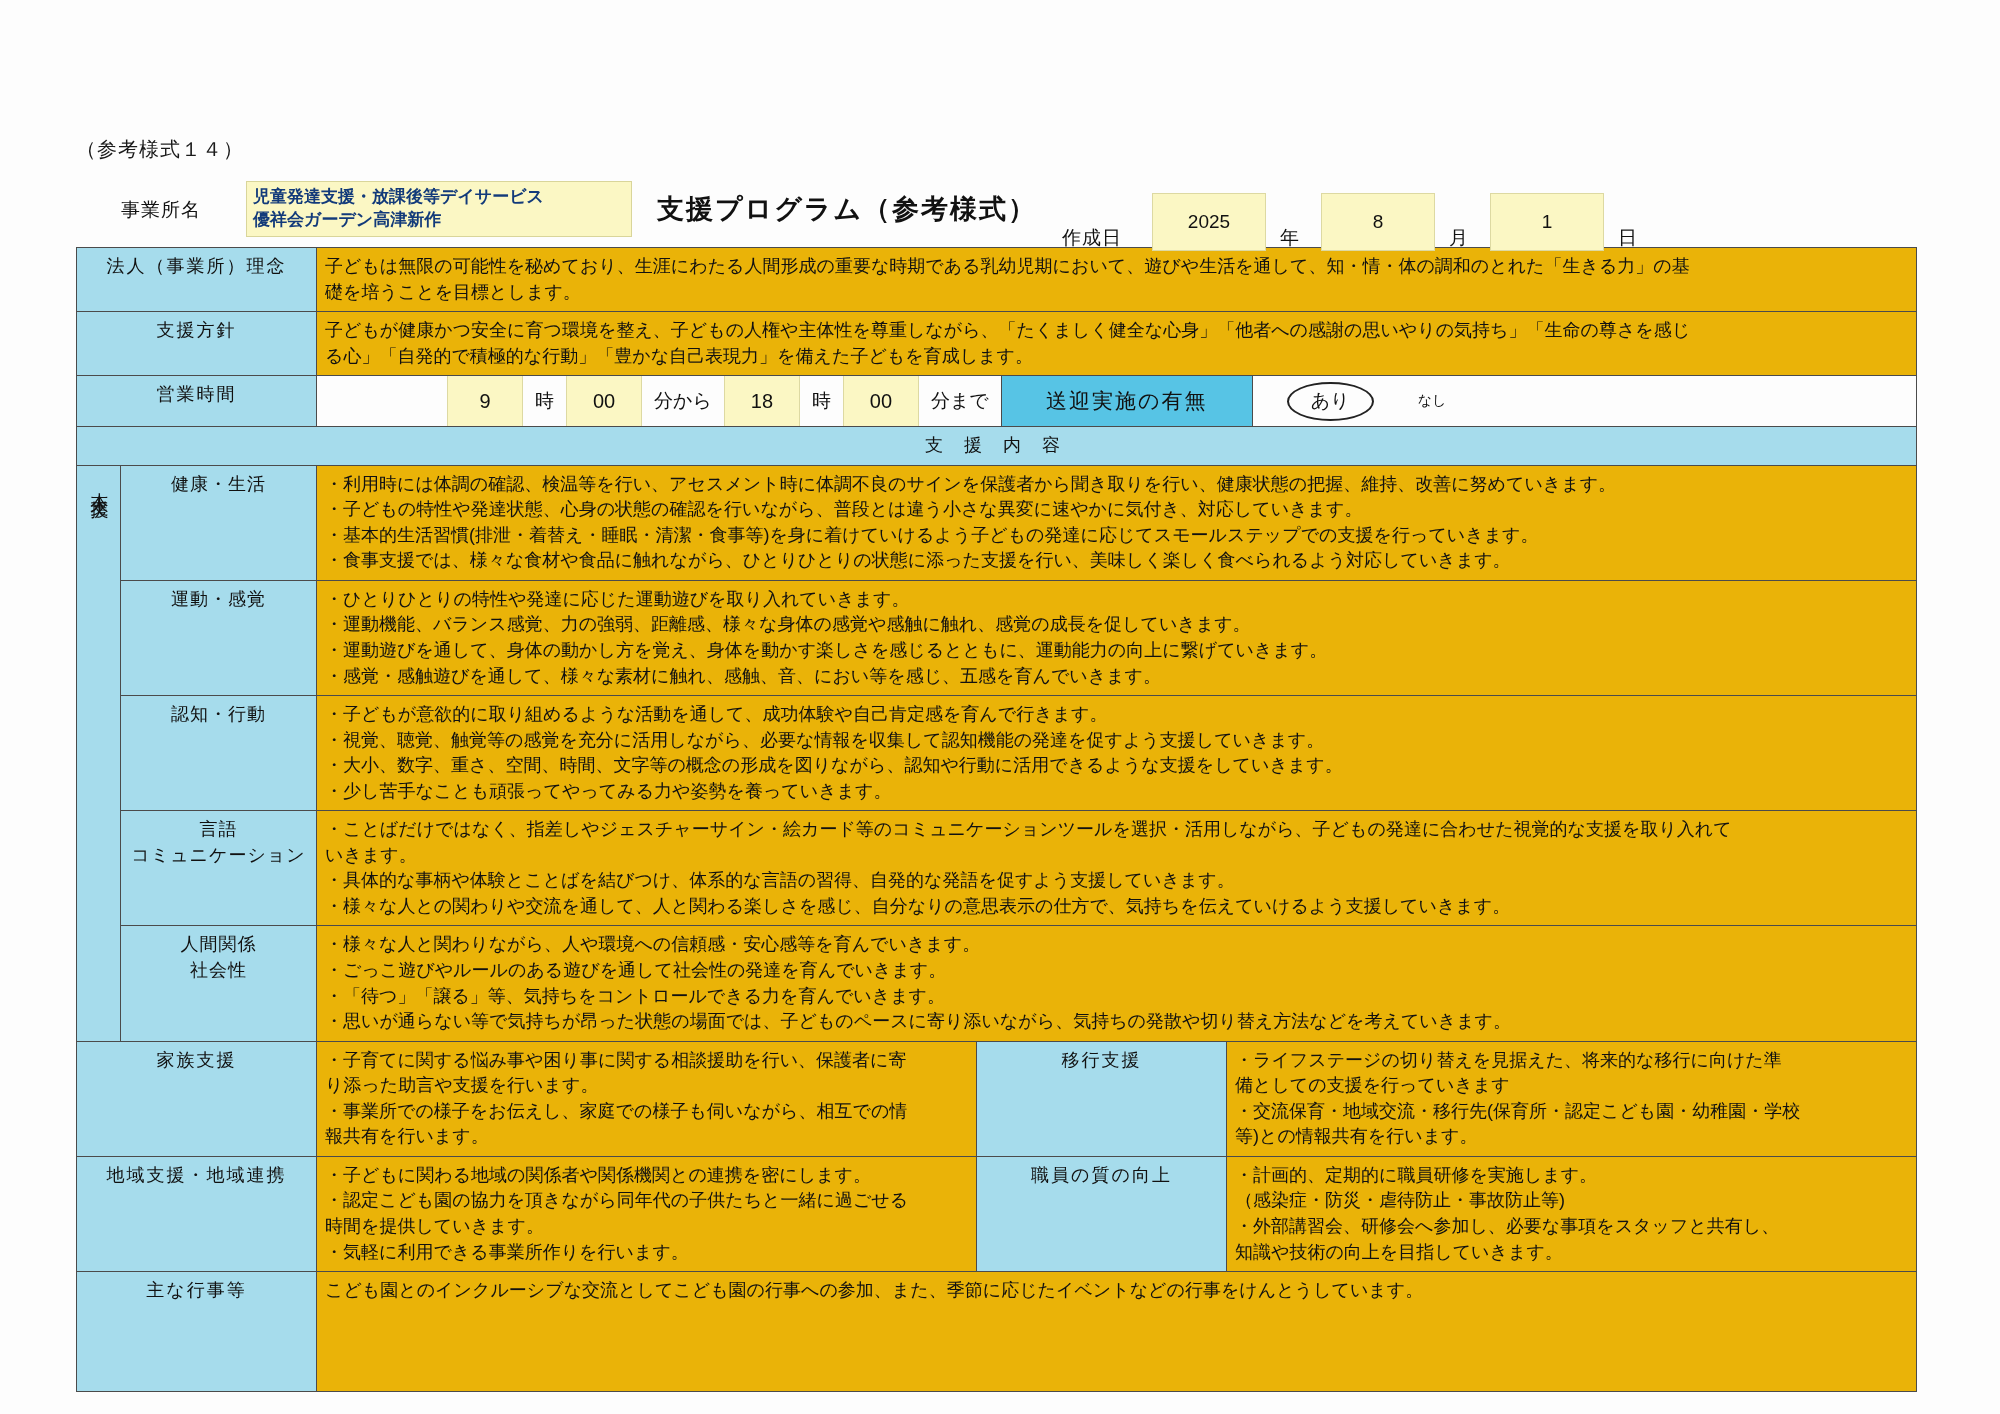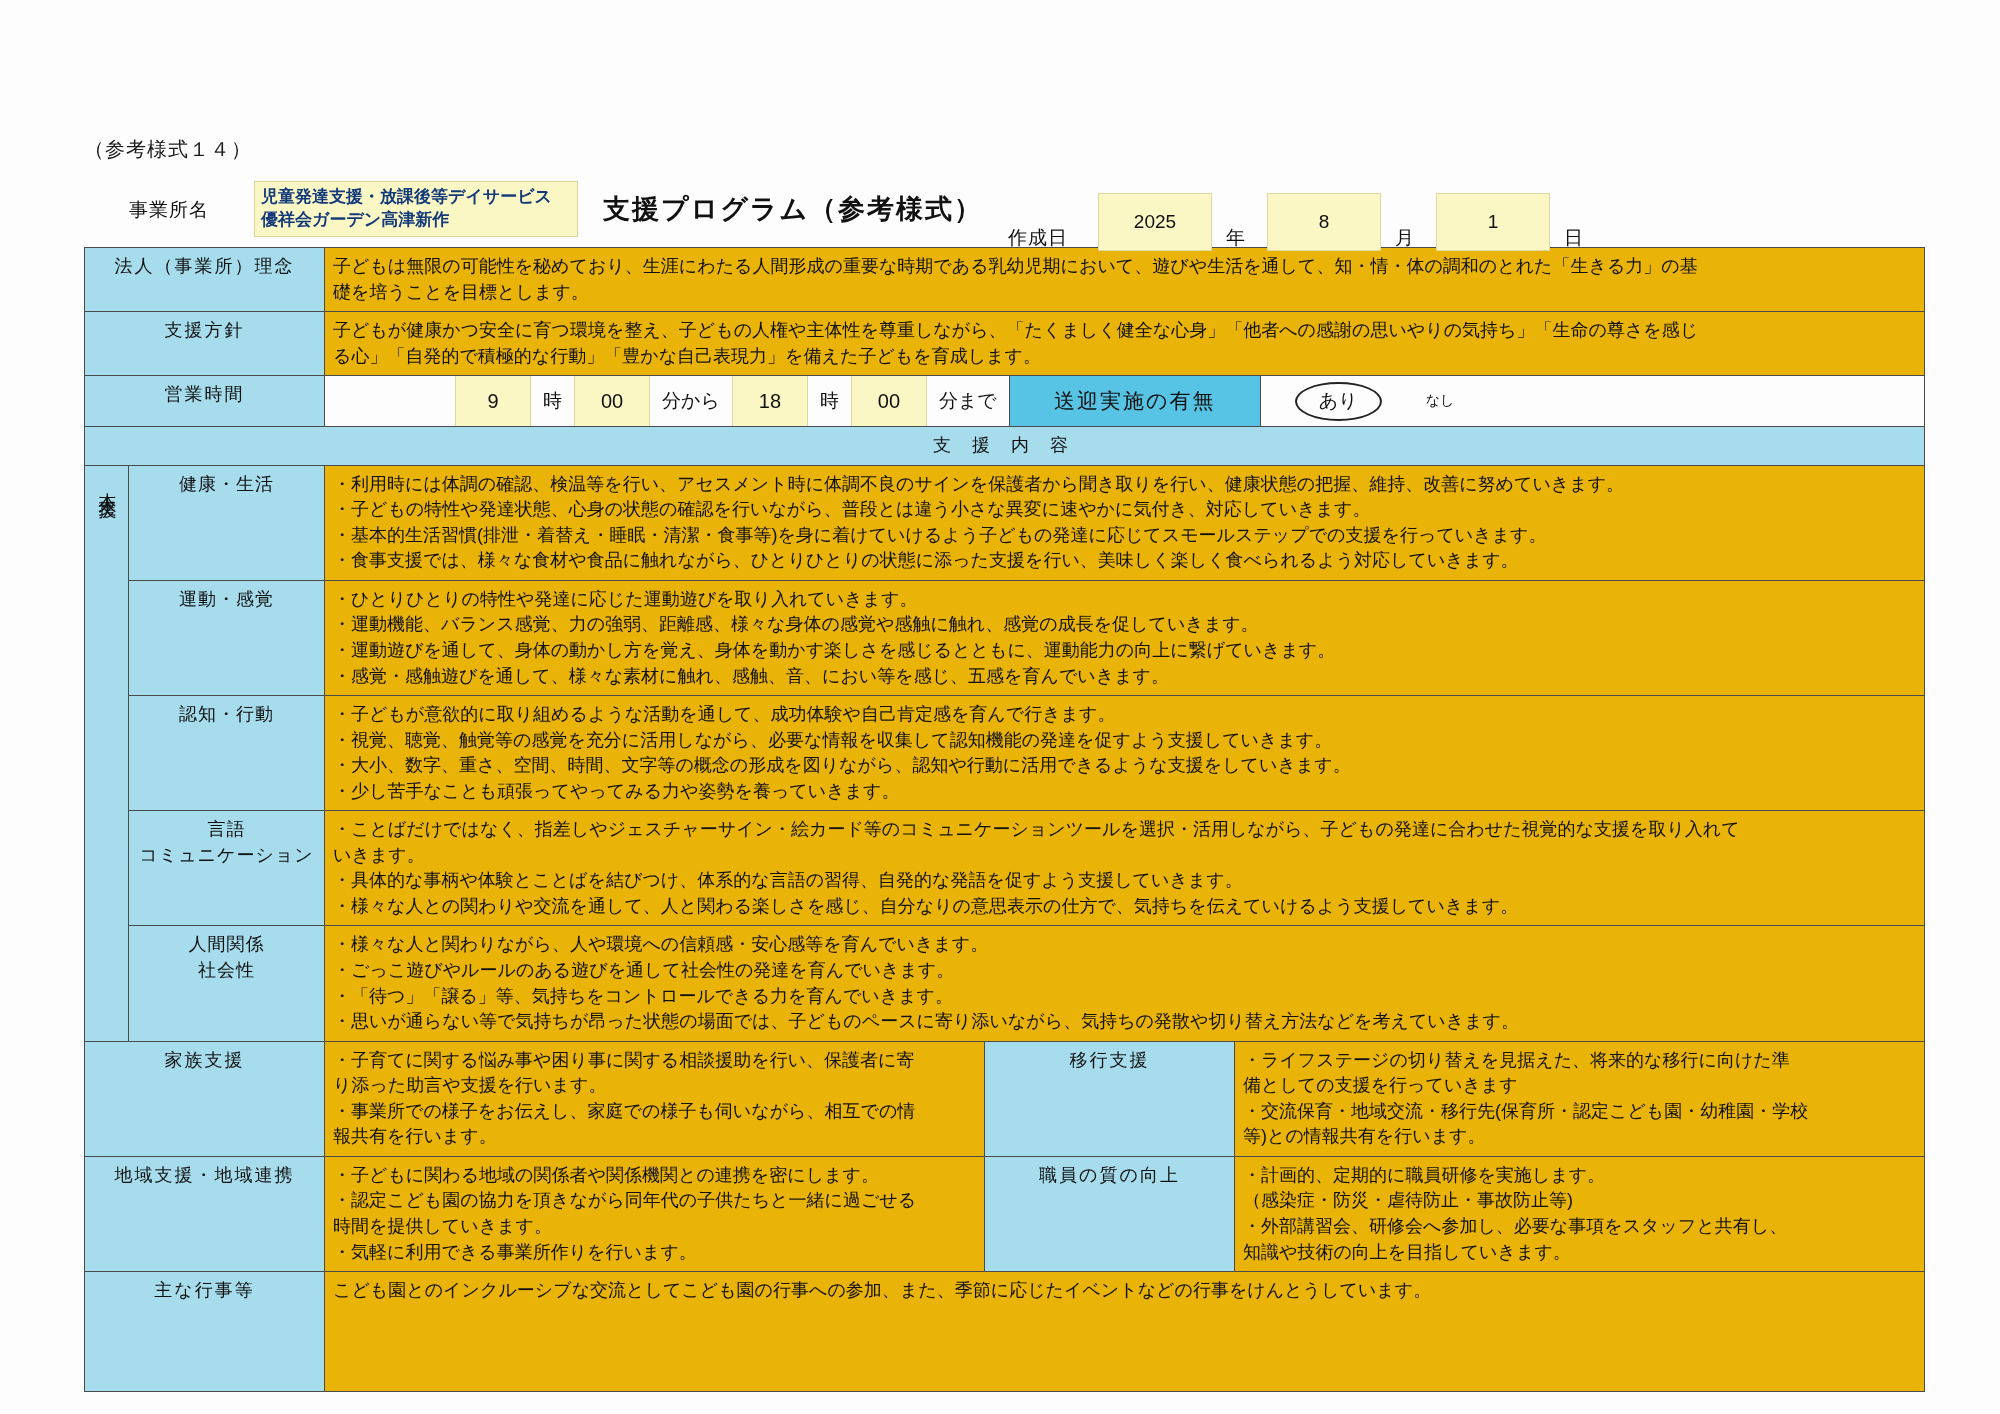--- a/index.html
+++ b/index.html
@@ -17,21 +17,21 @@
   .page {
     position: relative;
     width: 2000px;
     height: 1414px;
     background: #fdfdfd;
     box-sizing: border-box;
     padding: 0;
   }
   .sheet {
     position: absolute;
-    left: 84px;
+    left: 76px;
     top: 136px;
     width: 1840px;
   }
   .form-code {
     font-size: 20px;
     letter-spacing: 1px;
     margin-bottom: 18px;
     color: #1a1a1a;
   }
   
@@ -42,21 +42,21 @@
     height: 52px;
   }
   .hdr-label {
     width: 170px;
     text-align: center;
     font-size: 19px;
     padding-top: 16px;
     letter-spacing: 1px;
   }
   .office-box {
-    width: 324px;
+    width: 386px;
     background: #fbf7c4;
     border: 1px solid #d9d59a;
     font-size: 17px;
     line-height: 1.35;
     color: #123a7a;
     padding: 4px 6px;
     box-sizing: border-box;
     font-weight: bold;
   }
   .doc-title {

